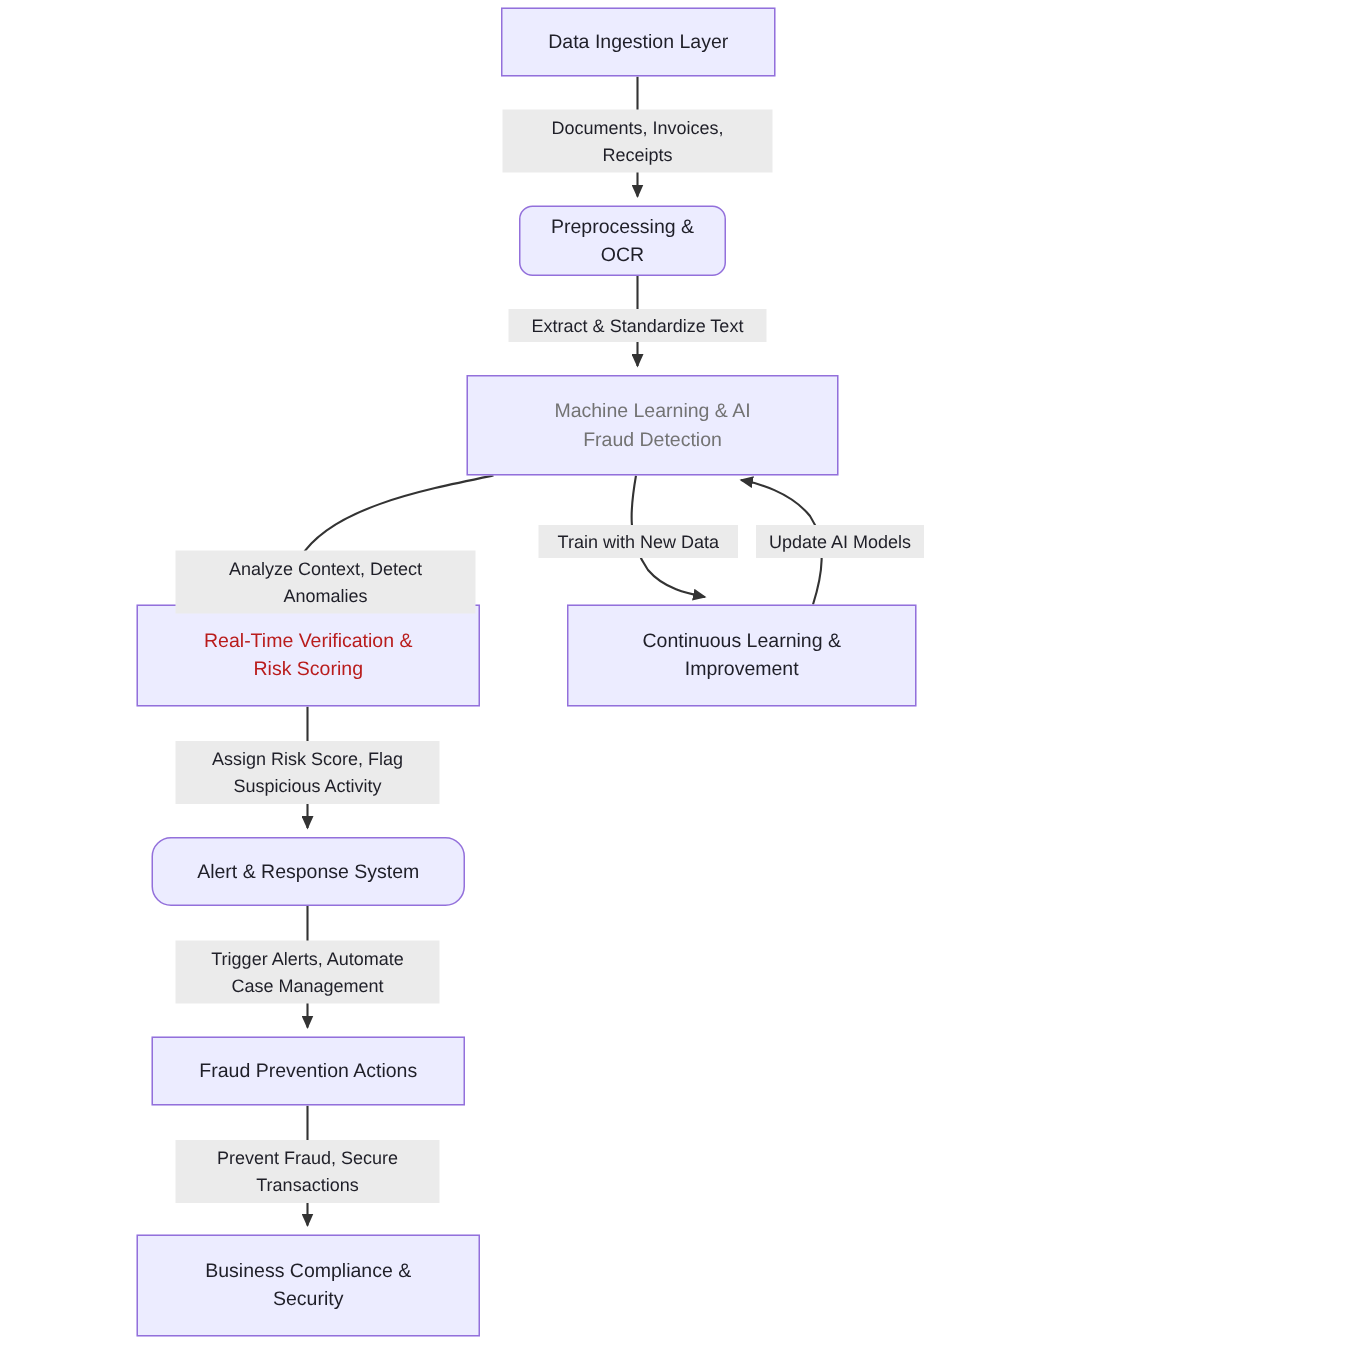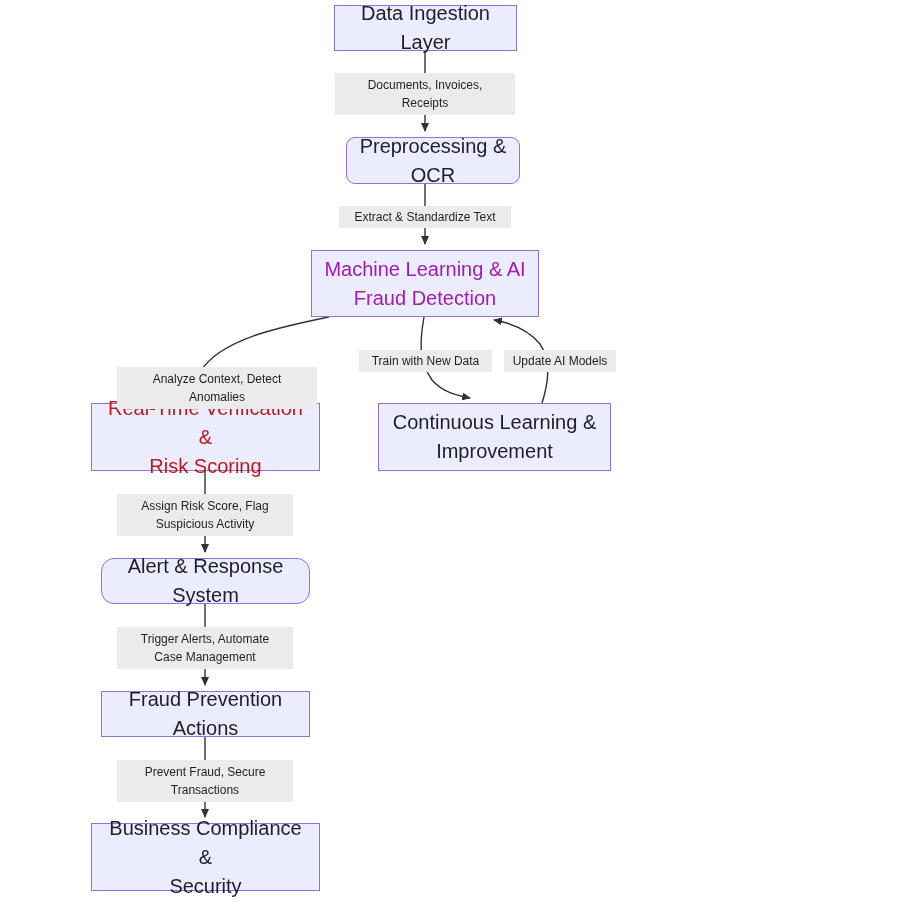--- a/index.html
+++ b/index.html
@@ -25,21 +25,21 @@
     width: 910px;
     height: 902px;
     pointer-events: none;
   }
   .node {
     position: absolute;
     box-sizing: border-box;
     background: #ececff;
     border: 1px solid #9370db;
     color: #1f1f28;
-    font-size: 20px;
+    font-size: 13px;
     line-height: 1.45;
     text-align: center;
     display: flex;
     align-items: center;
     justify-content: center;
     padding: 4px 8px;
     white-space: pre-line;
   }
   .node.rounded {
     border-radius: 9px;
@@ -83,23 +83,23 @@
 
     <path d="M205,471 L205,552" fill="none" stroke="#333333" stroke-width="1.4" marker-end="url(#arrowhead)"></path>
 
     <path d="M205,604 L205,685" fill="none" stroke="#333333" stroke-width="1.4" marker-end="url(#arrowhead)"></path>
 
     <path d="M205,737 L205,817" fill="none" stroke="#333333" stroke-width="1.4" marker-end="url(#arrowhead)"></path>
   </svg>
 
   <div class="node" id="node-data-ingestion-layer" style="left: 334px; top: 5px; width: 183px; height: 46px; background: rgb(236, 236, 255); border-color: rgb(147, 112, 219); color: rgb(31, 31, 40);">Data Ingestion Layer</div>
 
-  <div class="node rounded" id="node-preprocessing-ocr" style="left: 346px; top: 137px; width: 174px; height: 47px; background: rgb(236, 236, 255); border-color: rgb(147, 112, 219); color: rgb(31, 31, 40);">Preprocessing &amp; OCR</div>
+  <div class="node rounded" id="node-preprocessing-ocr" style="left: 346px; top: 137px; width: 138px; height: 47px; background: rgb(236, 236, 255); border-color: rgb(147, 112, 219); color: rgb(31, 31, 40);">Preprocessing &amp; OCR</div>
 
-  <div class="node" id="node-machine-learning-ai-fraud-detection" style="left: 311px; top: 250px; width: 228px; height: 67px; background: rgb(236, 236, 255); border-color: rgb(147, 112, 219); color: #a21caf;">Machine Learning &amp; AI
+  <div class="node" id="node-machine-learning-ai-fraud-detection" style="left: 311px; top: 250px; width: 248px; height: 67px; background: rgb(236, 236, 255); border-color: rgb(147, 112, 219); color: #737373;">Machine Learning &amp; AI
 Fraud Detection</div>
 
   <div class="node" id="node-real-time-verification-risk-scoring" style="left: 91px; top: 403px; width: 229px; height: 68px; background: rgb(236, 236, 255); border-color: rgb(147, 112, 219); color: #b91c1c;">Real-Time Verification &amp;
 Risk Scoring</div>
 
   <div class="node" id="node-continuous-learning-improvement" style="left: 378px; top: 403px; width: 233px; height: 68px; background: rgb(236, 236, 255); border-color: rgb(147, 112, 219); color: rgb(31, 31, 40);">Continuous Learning &amp;
 Improvement</div>
 
   <div class="node" id="node-alert-response-system" style="left: 101px; top: 558px; width: 209px; height: 46px; background: rgb(236, 236, 255); border-color: rgb(147, 112, 219); color: rgb(31, 31, 40); border-radius: 13px;">Alert &amp; Response System</div>
 

